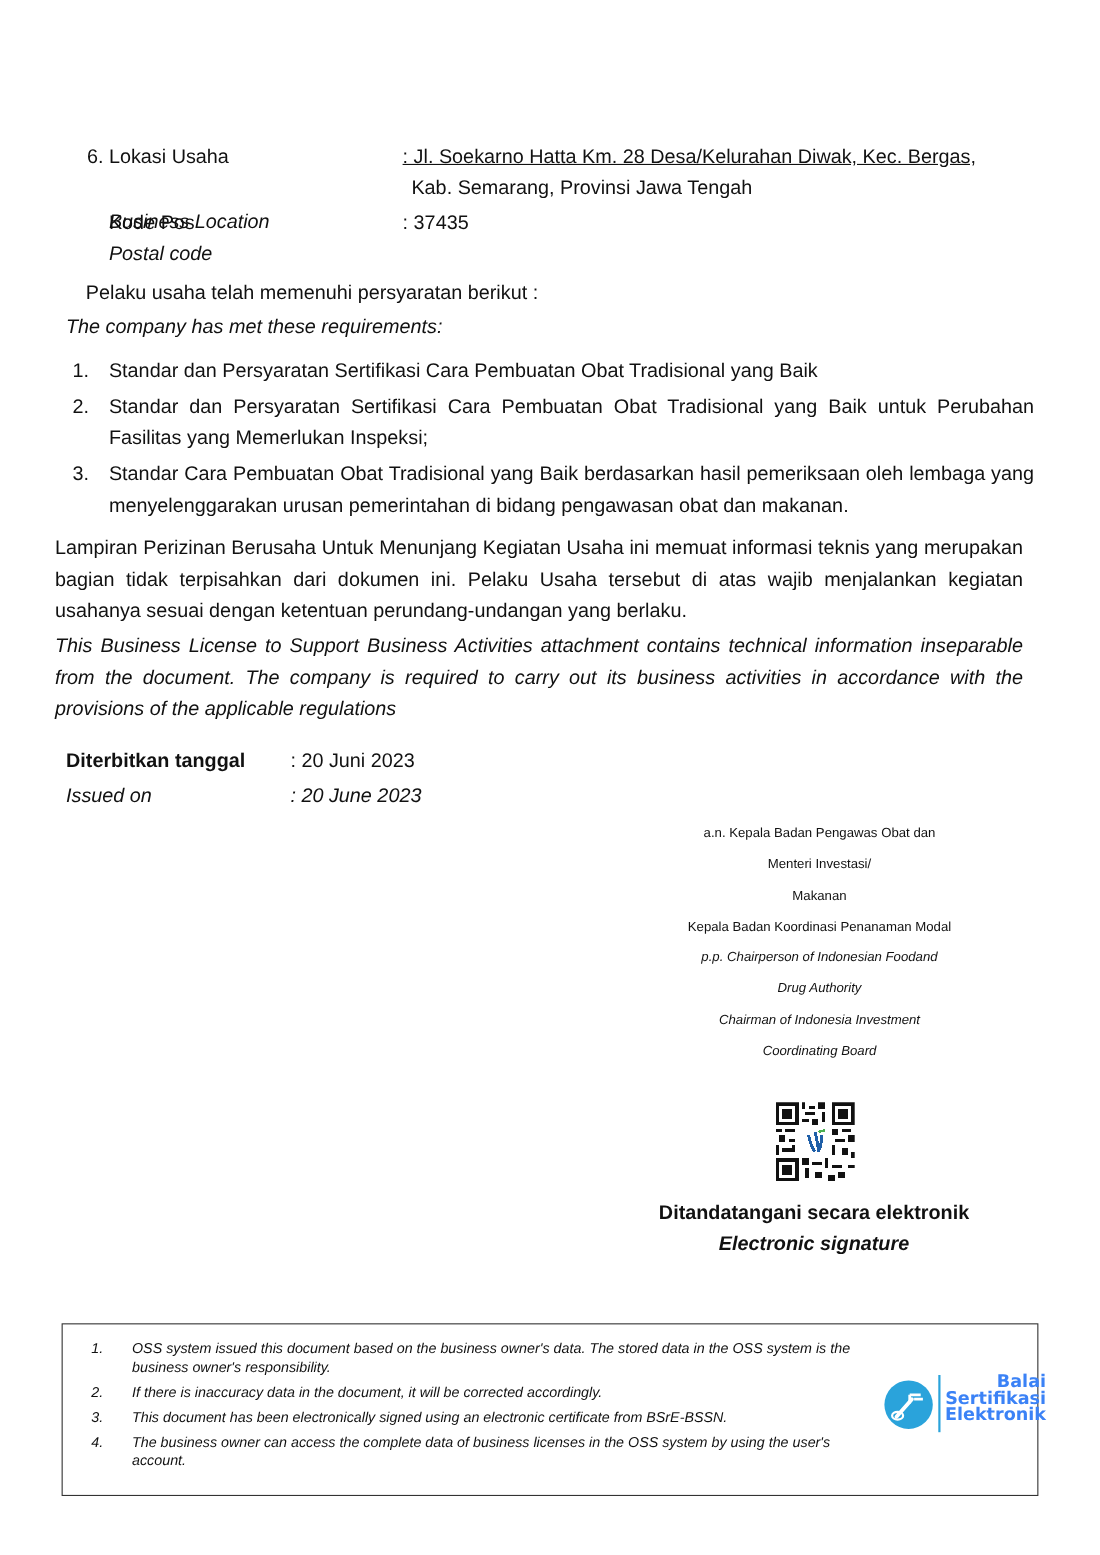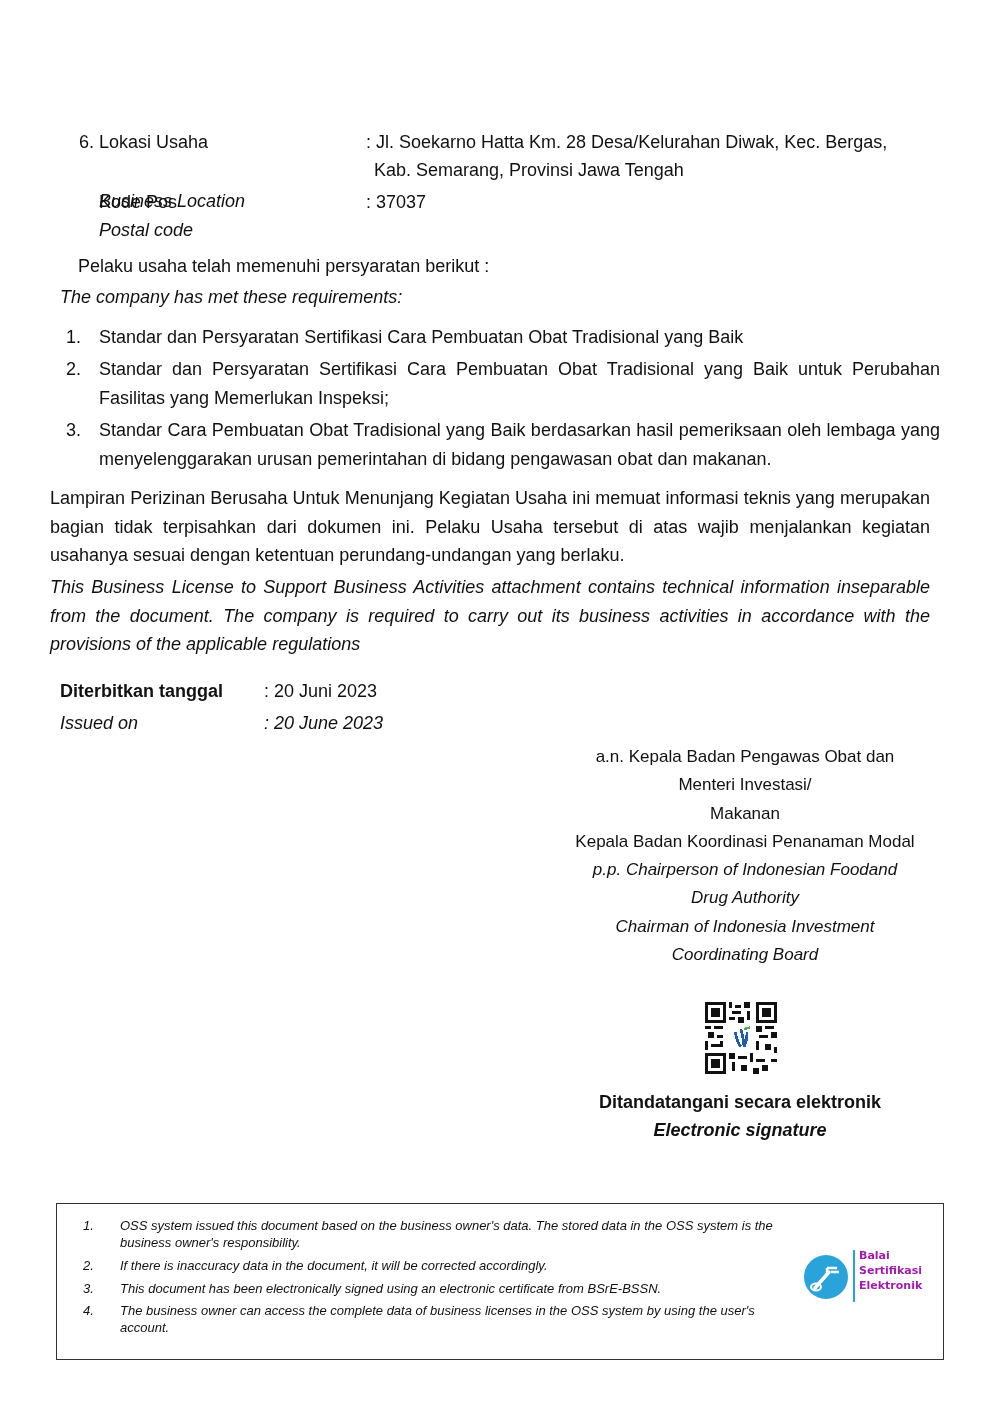--- a/index.html
+++ b/index.html
@@ -7,38 +7,38 @@
          font-family: "Liberation Sans", sans-serif; color: #111; }
   .abs { position: absolute; }
   .t { font-size: 18px; line-height: 22px; white-space: nowrap; }
   .it { font-style: italic; }
   .b { font-weight: bold; }
   .center { text-align: center; }
   .list-num { position: absolute; left: 0; }
   .req-item { position: absolute; left: 66px; width: 874px; font-size: 18px; line-height: 29px; }
   .req-item .txt { display: block; margin-left: 33px; text-align: justify; }
   .para { position: absolute; left: 50px; width: 880px; font-size: 18px; line-height: 28.5px; text-align: justify; }
-  .sig { position: absolute; left: 545px; width: 400px; text-align: center; font-size: 17px; line-height: 28.3px; }
+  .sig { position: absolute; left: 545px; width: 400px; text-align: center; font-size: 12px; line-height: 28.3px; }
   .footer-box { position: absolute; left: 56px; top: 1203px; width: 888px; height: 157px;
                 border: 1.5px solid #333; box-sizing: border-box; }
   .foot-item { position: absolute; left: 26px; width: 700px; font-size: 13px; line-height: 16.5px; font-style: italic; }
   .foot-item .n { position: absolute; left: 0; }
   .foot-item .x { display: block; margin-left: 37px; }
 </style>
 </head>
 <body>
 
 <div class="abs t" style="left:79px;top:131px;">6.</div>
 <div class="abs t" style="left:99px;top:131px;">Lokasi Usaha</div>
 <div class="abs t it" style="left:99px;top:144px;margin-top:46px;">Business Location</div>
-<div class="abs t" style="left:366px;top:131px;">: Jl. Soekarno Hatta Km. 28 Desa/Kelurahan Diwak, Kec. Bergas,</div>
+<div class="abs t" style="left:366px;top:131px;text-decoration:underline;">: Jl. Soekarno Hatta Km. 28 Desa/Kelurahan Diwak, Kec. Bergas,</div>
 <div class="abs t" style="left:374px;top:159px;">Kab. Semarang, Provinsi Jawa Tengah</div>
 <div class="abs t" style="left:99px;top:191px;">Kode Pos</div>
 <div class="abs t it" style="left:99px;top:219px;">Postal code</div>
-<div class="abs t" style="left:366px;top:191px;">: 37037</div>
+<div class="abs t" style="left:366px;top:191px;">: 37435</div>
 
 <div class="abs t" style="left:78px;top:255px;">Pelaku usaha telah memenuhi persyaratan berikut :</div>
 <div class="abs t it" style="left:60px;top:286px;">The company has met these requirements:</div>
 
 <div class="req-item" style="top:323px;">
   <span class="list-num">1.</span>
   <span class="txt">Standar dan Persyaratan Sertifikasi Cara Pembuatan Obat Tradisional yang Baik</span>
 </div>
 <div class="req-item" style="top:355px;">
   <span class="list-num">2.</span>
@@ -140,19 +140,19 @@
   </div>
 
   <div class="abs" style="left:746px;top:44px;width:130px;height:58px;">
     <svg class="abs" style="left:0;top:6px;" width="46" height="46" viewBox="0 0 46 46">
       <circle cx="23" cy="23" r="22" fill="#2aa3db"></circle>
       <path d="M12 34 L26 18" stroke="#fff" stroke-width="3.5" stroke-linecap="round"></path>
       <path d="M24 14 L34 14 M28 18 L36 18 M24 14 L24 22" stroke="#fff" stroke-width="2.5" fill="none"></path>
       <ellipse cx="13" cy="33" rx="5" ry="3.5" fill="none" stroke="#fff" stroke-width="2"></ellipse>
     </svg>
     <div class="abs" style="left:50px;top:2px;width:2px;height:52px;background:#2aa3db;"></div>
-    <div class="abs" style="left:56px;top:0;font-size:11px;line-height:15px;font-weight:bold;color:#a21caf;font-family:'DejaVu Sans',sans-serif;">
+    <div class="abs" style="left:56px;top:0;font-size:16px;line-height:15px;font-weight:bold;color:#3b82f6;font-family:'DejaVu Sans',sans-serif;text-align:right;">
       <div>Balai</div>
       <div>Sertifikasi</div>
       <div>Elektronik</div>
     </div>
   </div>
 </div>
 
 </body></html>

